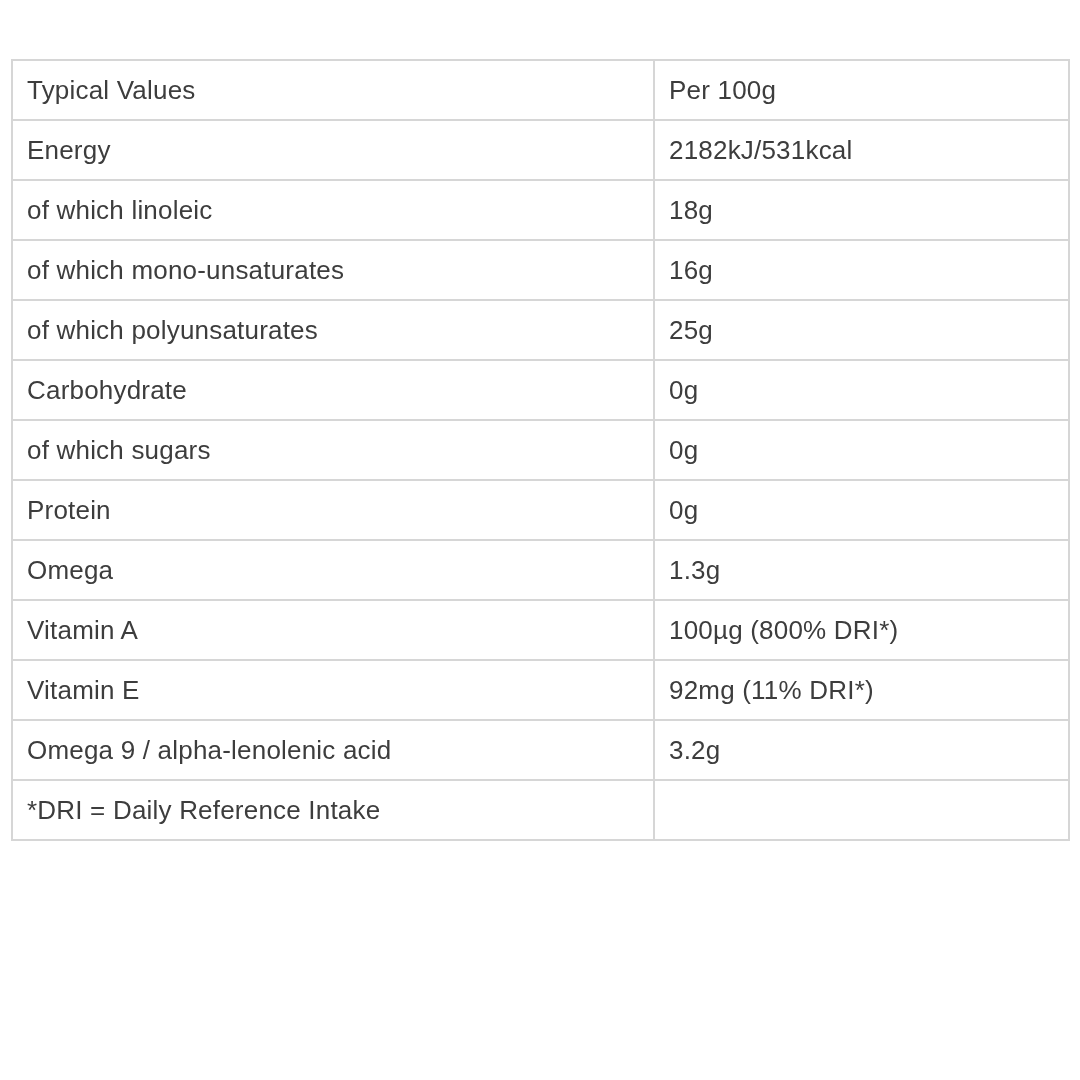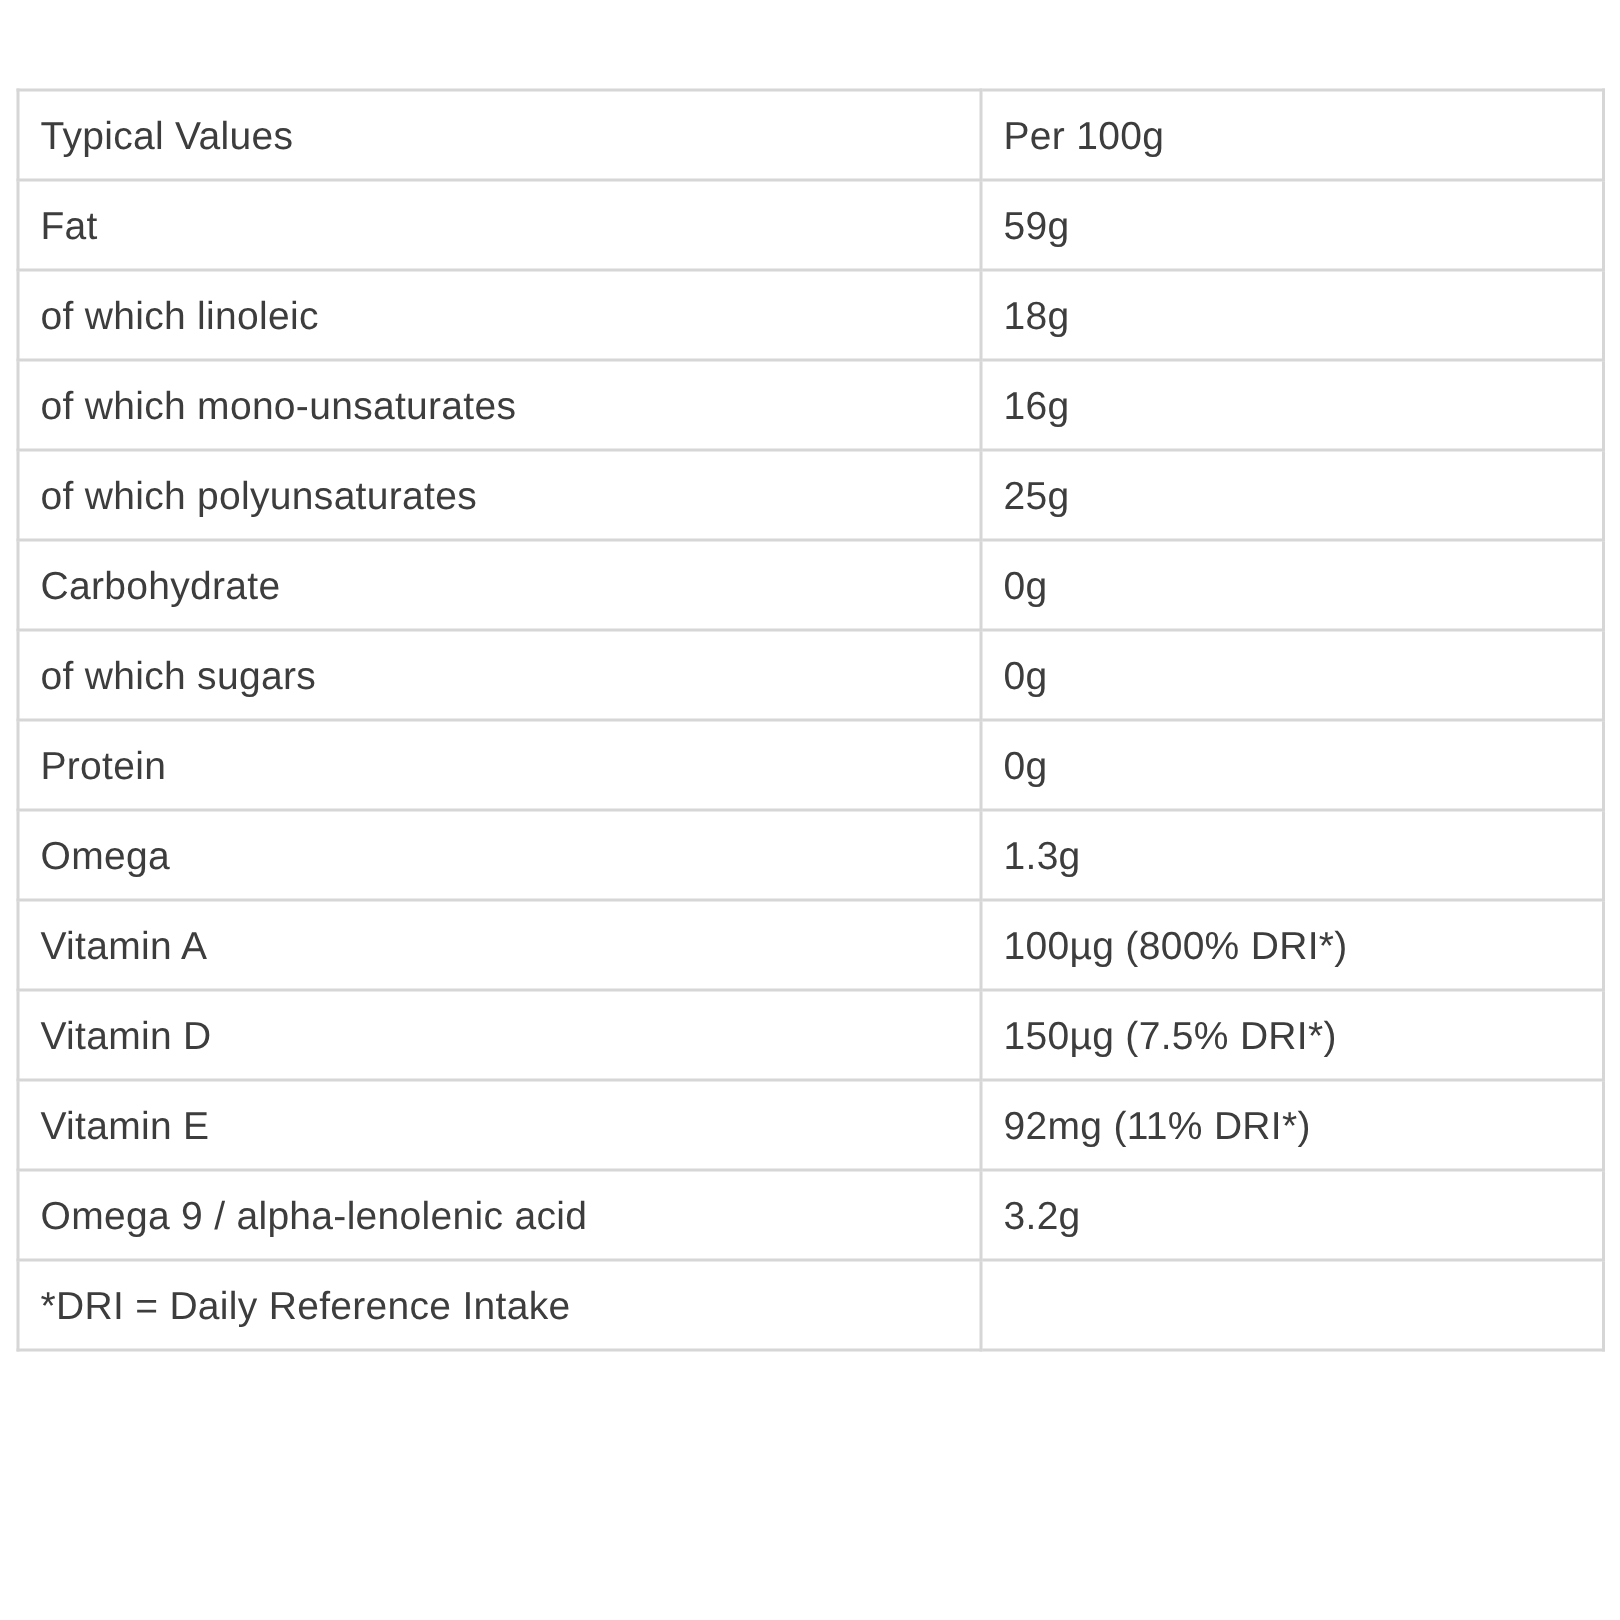--- a/index.html
+++ b/index.html
@@ -51,22 +51,22 @@
       <col class="value-col">
     </colgroup>
     <thead>
       <tr>
         <th>Typical Values</th>
         <th>Per 100g</th>
       </tr>
     </thead>
     <tbody>
         <tr>
-          <td>Fat</td>
-          <td>59g</td>
+          <td>Energy</td>
+          <td>2182kJ/531kcal</td>
         </tr>
         <tr>
           <td>of which linoleic</td>
           <td>18g</td>
         </tr>
         <tr>
           <td>of which mono-unsaturates</td>
           <td>16g</td>
         </tr>
         <tr>
@@ -87,24 +87,20 @@
         </tr>
         <tr>
           <td>Omega</td>
           <td>1.3g</td>
         </tr>
         <tr>
           <td>Vitamin A</td>
           <td>100µg (800% DRI*)</td>
         </tr>
         <tr>
-          <td>Vitamin D</td>
-          <td>150µg (7.5% DRI*)</td>
-        </tr>
-        <tr>
           <td>Vitamin E</td>
           <td>92mg (11% DRI*)</td>
         </tr>
         <tr>
           <td>Omega 9 / alpha-lenolenic acid</td>
           <td>3.2g</td>
         </tr>
         <tr>
           <td>*DRI = Daily Reference Intake</td>
           <td></td>

